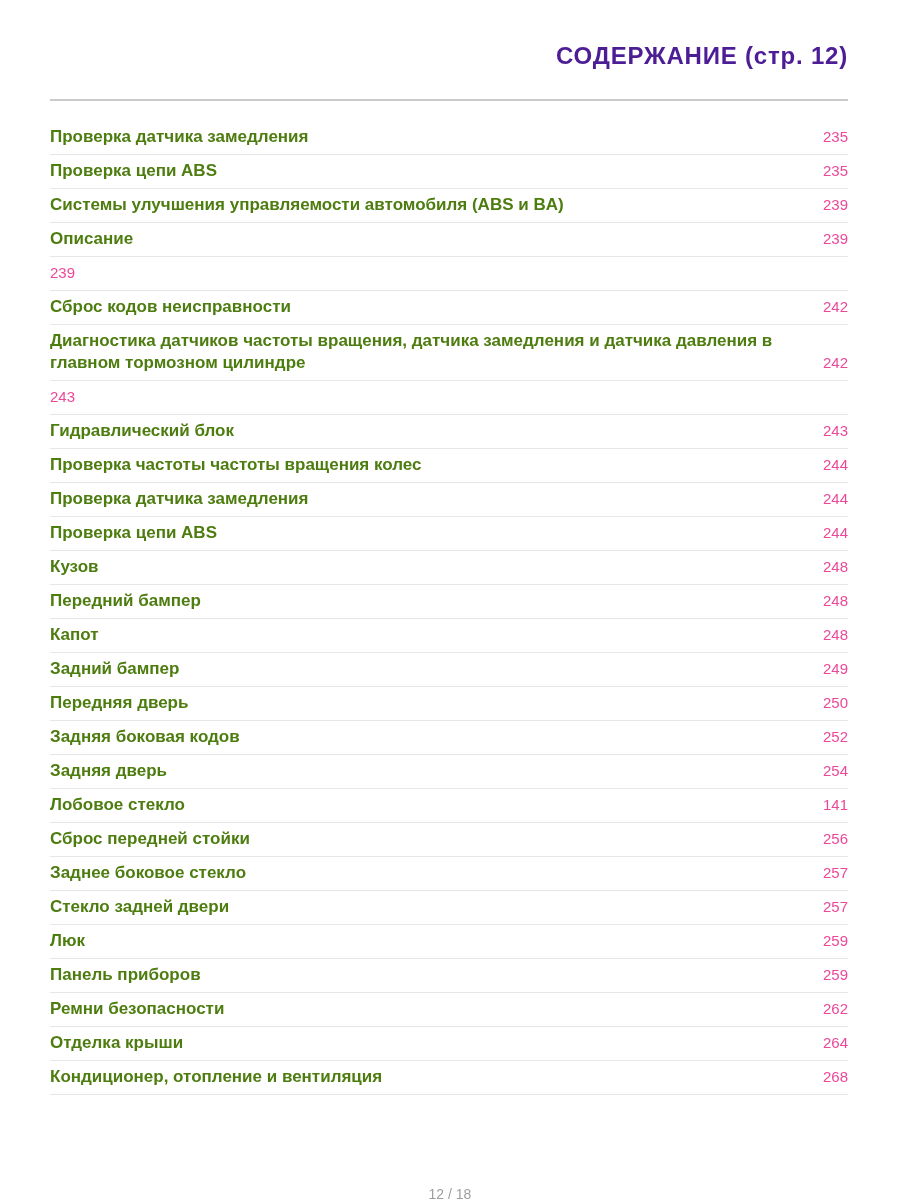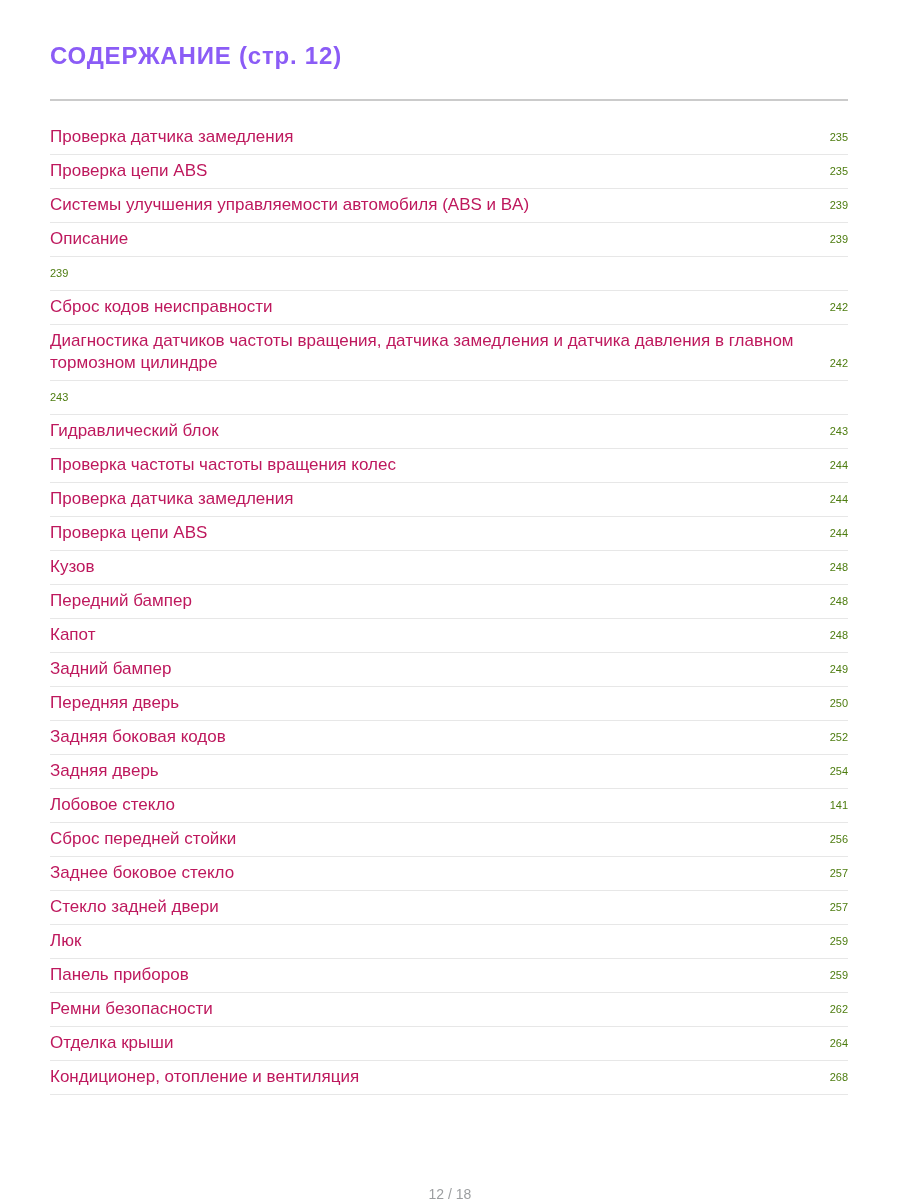--- a/index.html
+++ b/index.html
@@ -12,52 +12,53 @@
     overflow: hidden;
   }
   .page {
     position: relative;
     width: 900px;
     height: 1200px;
     padding: 0 52px 0 50px;
   }
   .page-title {
     margin-top: 42px;
-    text-align: left;
+    text-align: right;
     font-size: 24px;
     font-weight: bold;
     letter-spacing: 0.8px;
-    color: #8b5cf6;
+    color: #4c1d95;
   }
   .top-divider {
     border: none;
     border-top: 2px solid #cbcbcb;
     margin-top: 29px;
   }
   .toc-list {
     margin-top: 20px;
   }
   .toc-row {
     display: flex;
     justify-content: space-between;
     align-items: flex-end;
     gap: 24px;
     padding: 5px 0 6px 0;
     border-bottom: 1px solid #e7e7e7;
   }
   .toc-label {
     font-size: 17px;
     line-height: 22px;
-    color: #be185d;
+    color: #4d7c0f;
     flex: 1;
+    font-weight: bold;
   }
   .toc-page {
-    font-size: 11px;
+    font-size: 15px;
     line-height: 22px;
-    color: #4d7c0f;
+    color: #ec4899;
     white-space: nowrap;
   }
   .page-footer {
     position: absolute;
     left: 0;
     right: 0;
     top: 1144px;
     text-align: center;
     font-size: 14px;
     color: #9c9ea0;

